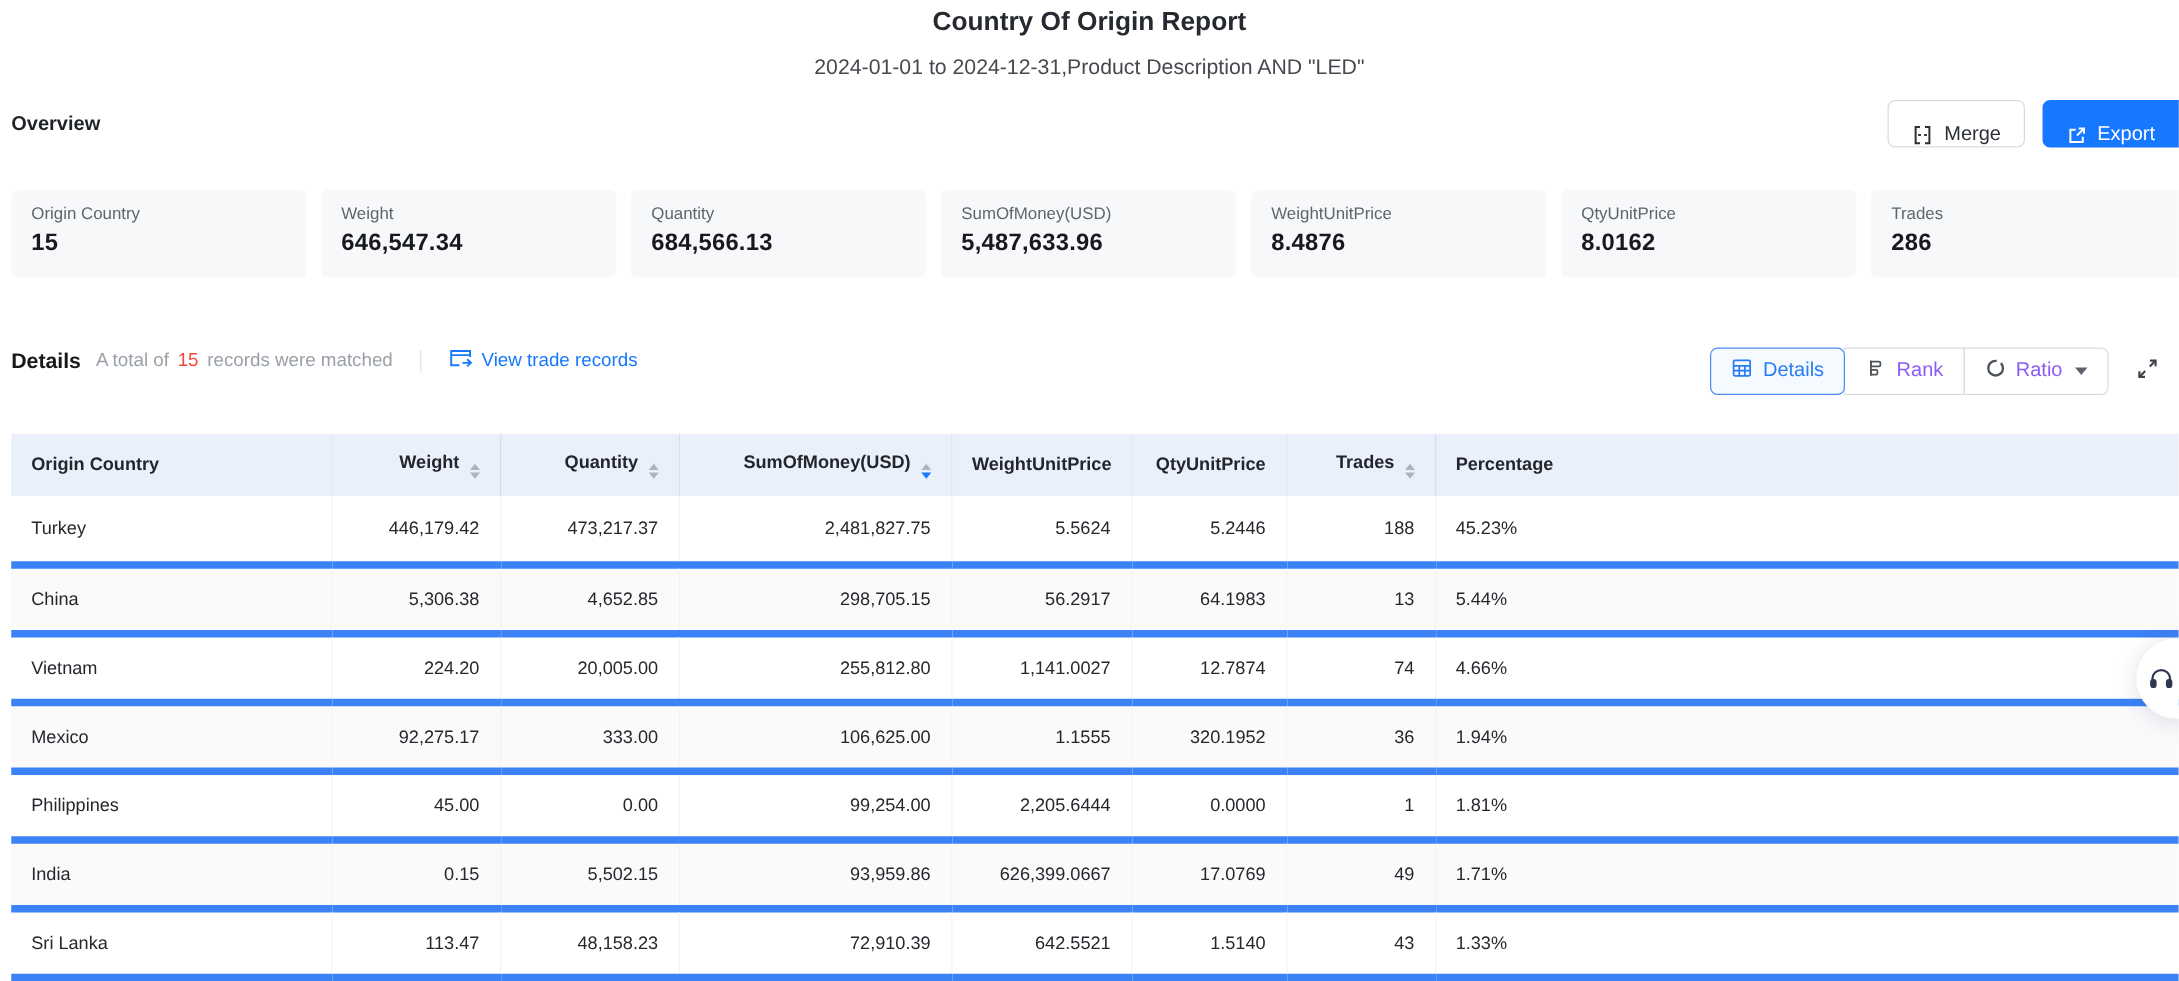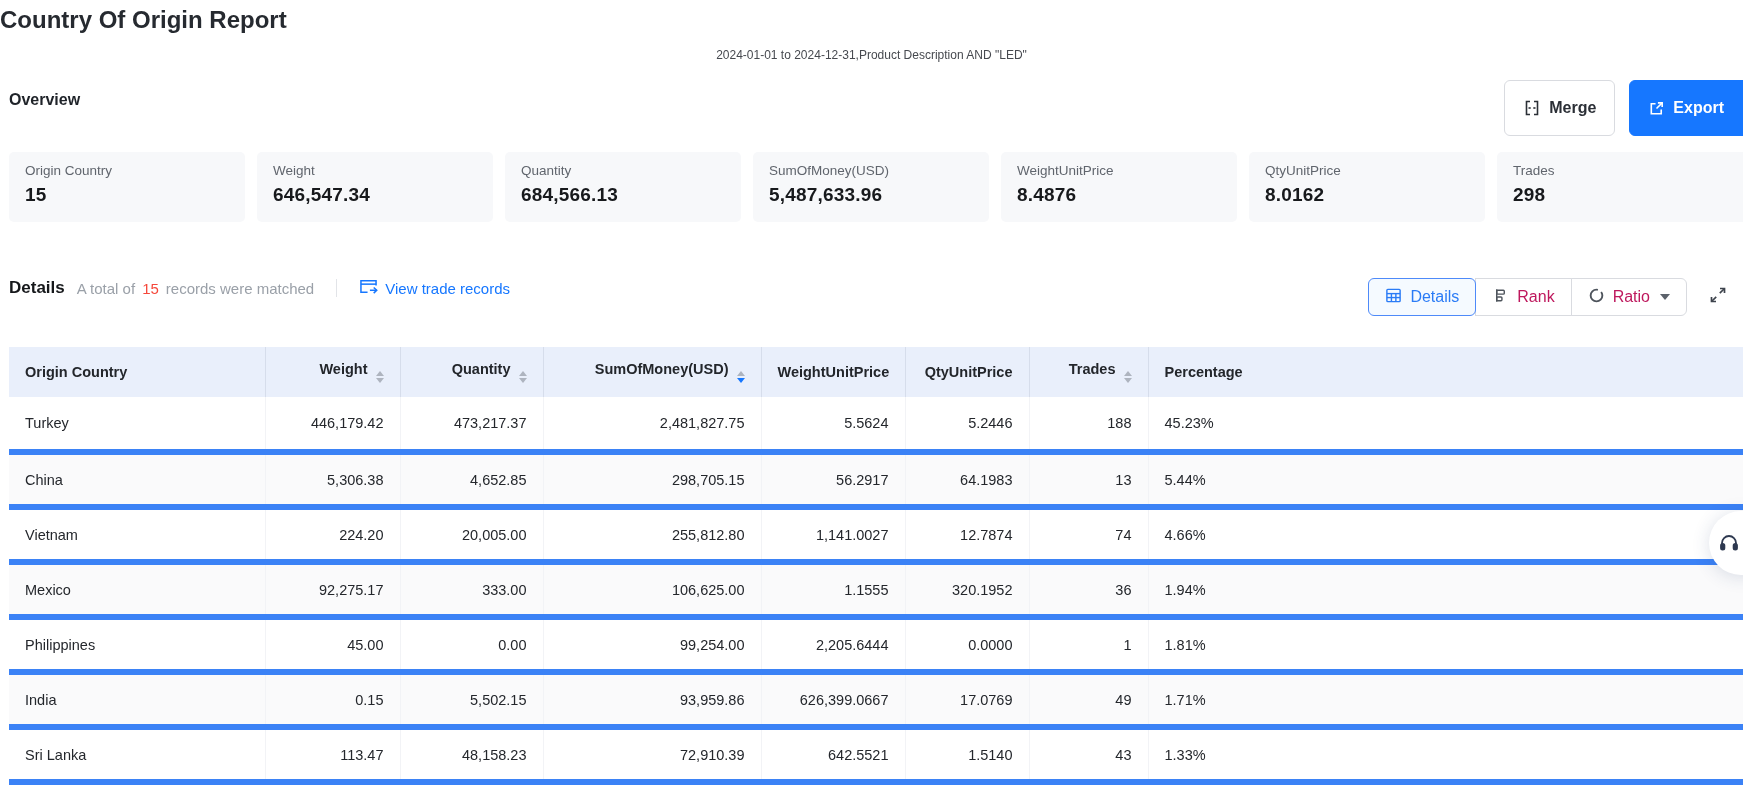--- a/index.html
+++ b/index.html
@@ -5,29 +5,29 @@
   * { margin:0; padding:0; box-sizing:border-box; }
   html,body { width:1743px; height:785px; }
   body {
     font-family:"Liberation Sans", sans-serif;
     background:#ffffff; color:#1f2329;
     overflow:hidden; position:relative;
   }
   .page { position:relative; width:1743px; height:785px; overflow:hidden; }
 
   
-  .report-title { text-align:left; padding-top:6px; font-size:24px; font-weight:700; color:#262a30; }
-  .report-subtitle { text-align:center; margin-top:14px; font-size:12px; font-weight:500; color:#46494f; }
+  .report-title { text-align:center; padding-top:6px; font-size:21px; font-weight:700; color:#262a30; }
+  .report-subtitle { text-align:center; margin-top:14px; font-size:17px; font-weight:500; color:#46494f; }
 
   
   .overview-bar { position:absolute; left:9px; right:0; top:80px; height:40px; display:flex; align-items:center; }
   .overview-heading { font-size:16px; font-weight:700; color:#1f2329; }
   .overview-actions { position:absolute; right:-8px; top:0; display:flex; gap:14px; }
-  .btn { display:inline-flex; align-items:center; gap:8px; height:56px; padding:0 18px;
-         border-radius:6px; font-size:16px; cursor:pointer; border:1px solid transparent;font-weight:bold; }
+  .btn { display:inline-flex; align-items:flex-end; gap:8px; height:38px; padding:0 18px;
+         border-radius:6px; font-size:16px; cursor:pointer; border:1px solid transparent; }
   .btn-merge { background:#fff; border-color:#d9dbe0; color:#2b2f36; }
   .btn-export { background:#1677ff; color:#fff; border-color:#1677ff; padding-right:26px; }
   .btn svg { display:block; }
 
   .cards { position:absolute; left:9px; top:152px; display:flex; gap:12px; width:1740px; overflow:hidden; }
   .card { width:236px; min-width:236px; height:70px; background:#f7f8fa; border-radius:5px; padding:11px 16px; }
   .card:last-child { flex:1; }
   .card-label { font-size:13.5px; color:#60656d; }
   .card-value { margin-top:6px; font-size:19px; font-weight:700; color:#17191c; letter-spacing:.2px; }
 
@@ -37,21 +37,21 @@
   .details-left { display:flex; align-items:center; }
   .details-heading { font-size:17px; font-weight:700; color:#16181b; }
   .details-summary { margin-left:12px; font-size:15px; color:#9aa0a8; display:flex; align-items:center; gap:7px; }
   .match-count { color:#f5483b; font-weight:500; }
   .v-divider { width:1px; height:18px; background:#e2e4e8; margin:0 22px; }
   .link-view { display:inline-flex; align-items:center; gap:7px; color:#1677ff; font-size:15px; cursor:pointer; }
 
   .details-right { display:flex; align-items:center; gap:18px; }
   .seg-group { display:inline-flex; }
   .seg { display:inline-flex; align-items:center; gap:8px; height:38px; padding:0 16px;
-         border:1px solid #d9dbe0; background:#fff; color:#be185d; font-size:16px; cursor:pointer; margin-left:-1px; }
+         border:1px solid #d9dbe0; background:#fff; color:#8b5cf6; font-size:16px; cursor:pointer; margin-left:-1px; }
   .seg:first-child { border-radius:6px 0 0 6px; margin-left:0; }
   .seg:last-child { border-radius:0 6px 6px 0; }
   .seg.active { border-color:#4e8af9; color:#2a7bf6; background:#f5faff; position:relative; z-index:1; border-radius:6px; }
   .seg .caret-down-glyph { width:0; height:0; border-left:5px solid transparent; border-right:5px solid transparent;
                            border-top:6px solid #5c626b; margin-left:2px; }
   .expand-btn { width:26px; height:26px; display:flex; align-items:center; justify-content:center; cursor:pointer; }
 
   
   .table-wrap { position:absolute; left:9px; top:347px; right:0; }
   table { width:1734px; border-collapse:collapse; table-layout:fixed; }
@@ -136,21 +136,21 @@
       <div class="card-value">8.4876</div>
     </div>
 
     <div class="card">
       <div class="card-label">QtyUnitPrice</div>
       <div class="card-value">8.0162</div>
     </div>
 
     <div class="card">
       <div class="card-label">Trades</div>
-      <div class="card-value">298</div>
+      <div class="card-value">286</div>
     </div>
   </div>
 
   <div class="details-bar">
     <div class="details-left">
       <span class="details-heading">Details</span>
       <span class="details-summary">
         <span>A total of</span>
         <span class="match-count">15</span>
         <span>records were matched</span>

